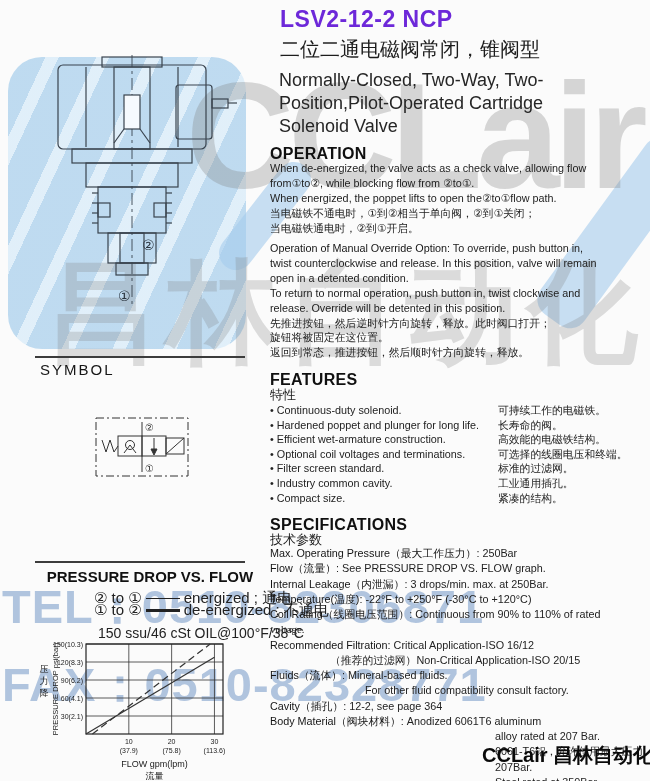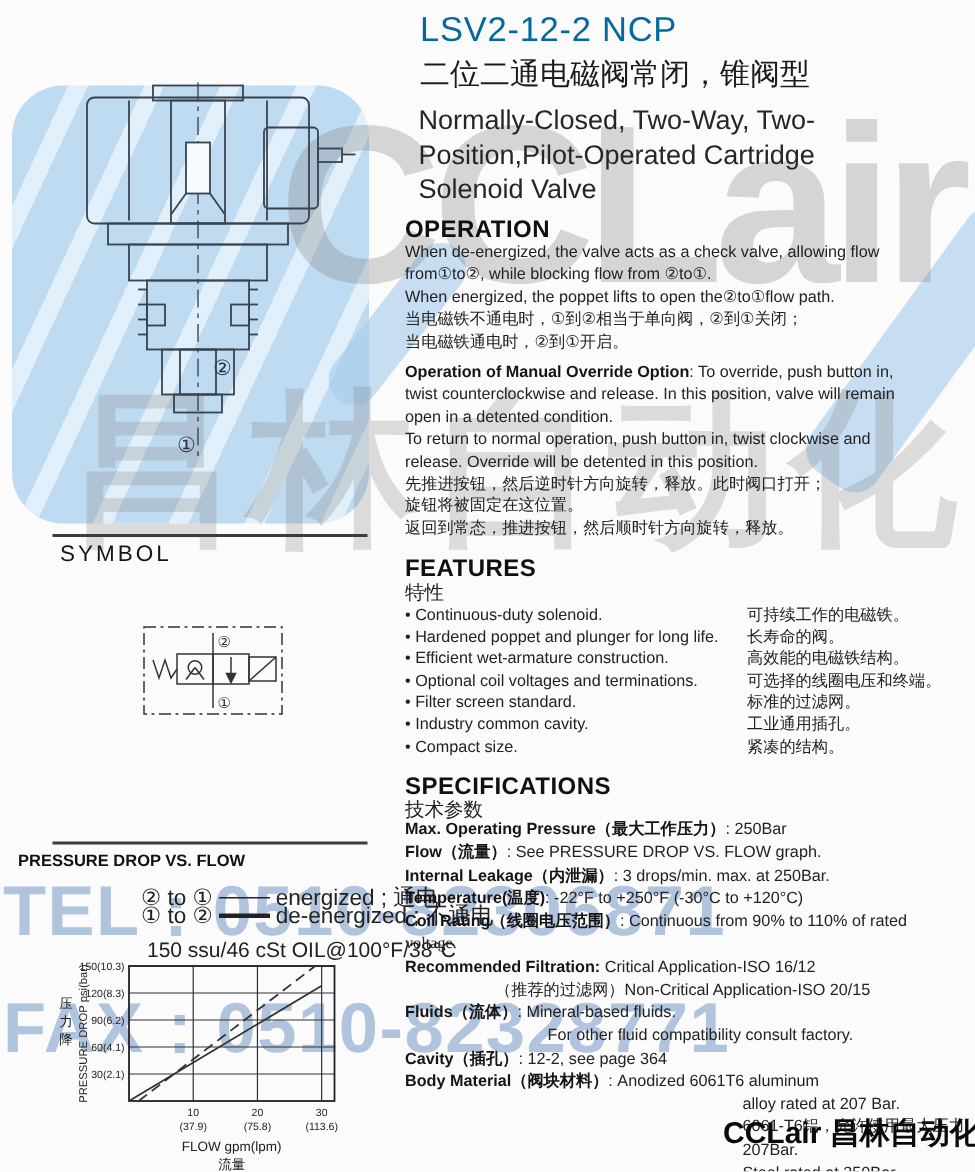--- a/index.html
+++ b/index.html
@@ -15,44 +15,44 @@
   .b2{left:588px;top:126px;width:54px;height:214px;transform:rotate(36deg)}
   .wm-cclair{position:absolute;left:186px;top:50px;font-size:150px;font-weight:bold;letter-spacing:-6px;
         color:rgba(125,125,125,.30);white-space:nowrap}
   .wm-zh{position:absolute;left:46px;top:238px;font-size:112px;font-weight:bold;letter-spacing:8px;
         color:rgba(128,128,128,.26);white-space:nowrap}
   .wm-tel,.wm-fax{position:absolute;left:2px;font-size:47px;font-weight:bold;letter-spacing:1px;
         color:rgba(102,141,194,.5);white-space:nowrap}
   .wm-tel{top:576px}.wm-fax{top:654px}
   
   .ct{position:absolute;z-index:2}
-  .doc-title{left:280px;top:6px;font-size:23px;font-weight:normal;color:#0369a1;letter-spacing:.5px}
+  .doc-title{left:280px;top:6px;font-size:23px;font-weight:bold;color:#6d28d9;letter-spacing:.5px}
   .sub-zh{left:280px;top:36px;font-size:20px;color:#1c1c1c}
   .sub-en{left:279px;top:69px;font-size:18px;line-height:23px;color:#262626}
   .sec-h{font-size:16px;font-weight:bold;letter-spacing:.3px;color:#101010}
   .sec-zh{font-size:13px;color:#1c1c1c}
   .op-h{left:270px;top:145px}
   .body-txt{font-size:10.8px;line-height:14.9px;color:#222}
   .p1{left:270px;top:161px;width:378px}
   .p2{left:270px;top:241px;width:378px}
   .feat-h{left:270px;top:371px}
   .feat-zh{left:270px;top:386px}
   .features{left:270px;top:403px;width:378px;font-size:10.8px;line-height:14.6px;color:#222}
   .feat-row{position:relative}
   .feat-cn{position:absolute;left:228px;top:0;white-space:nowrap}
   .spec-h{left:270px;top:516px}
   .spec-zh{left:270px;top:531px}
   .specs{left:270px;top:546px;width:380px;font-size:10.8px;line-height:15.25px;color:#222}
-  .specs b,.body-txt b{font-weight:bold;color:#151515}
+  .specs b,.body-txt b{font-weight:normal;color:#151515}
   
   .rule{height:2px;background:#3c3c3c}
   .r1{left:35px;top:356px;width:210px}
   .r2{left:35px;top:561px;width:210px}
   .symbol-h{left:40px;top:361px;font-size:15px;letter-spacing:2px;color:#161616}
-  .chart-h{left:12px;top:568px;width:216px;text-align:left;font-size:11px;font-weight:bold;color:#111}
+  .chart-h{left:42px;top:568px;width:216px;text-align:center;font-size:15px;font-weight:bold;color:#111}
   .legend{left:94px;top:592px;font-size:15px;color:#222}
   .legend-row{display:flex;align-items:center;gap:4px;height:12px;white-space:nowrap}
   .lsample{display:inline-block;width:34px;border-top:1px solid #222}
   .lsample.thick{border-top-width:3px}
   .note{left:98px;top:625px;font-size:14px;color:#222;white-space:nowrap}
   .footer-brand{position:absolute;left:482px;top:742px;font-size:20px;font-weight:bold;color:#0a0a0a;
         z-index:6;white-space:nowrap}
   svg{overflow:visible}
 </style>
 </head>

